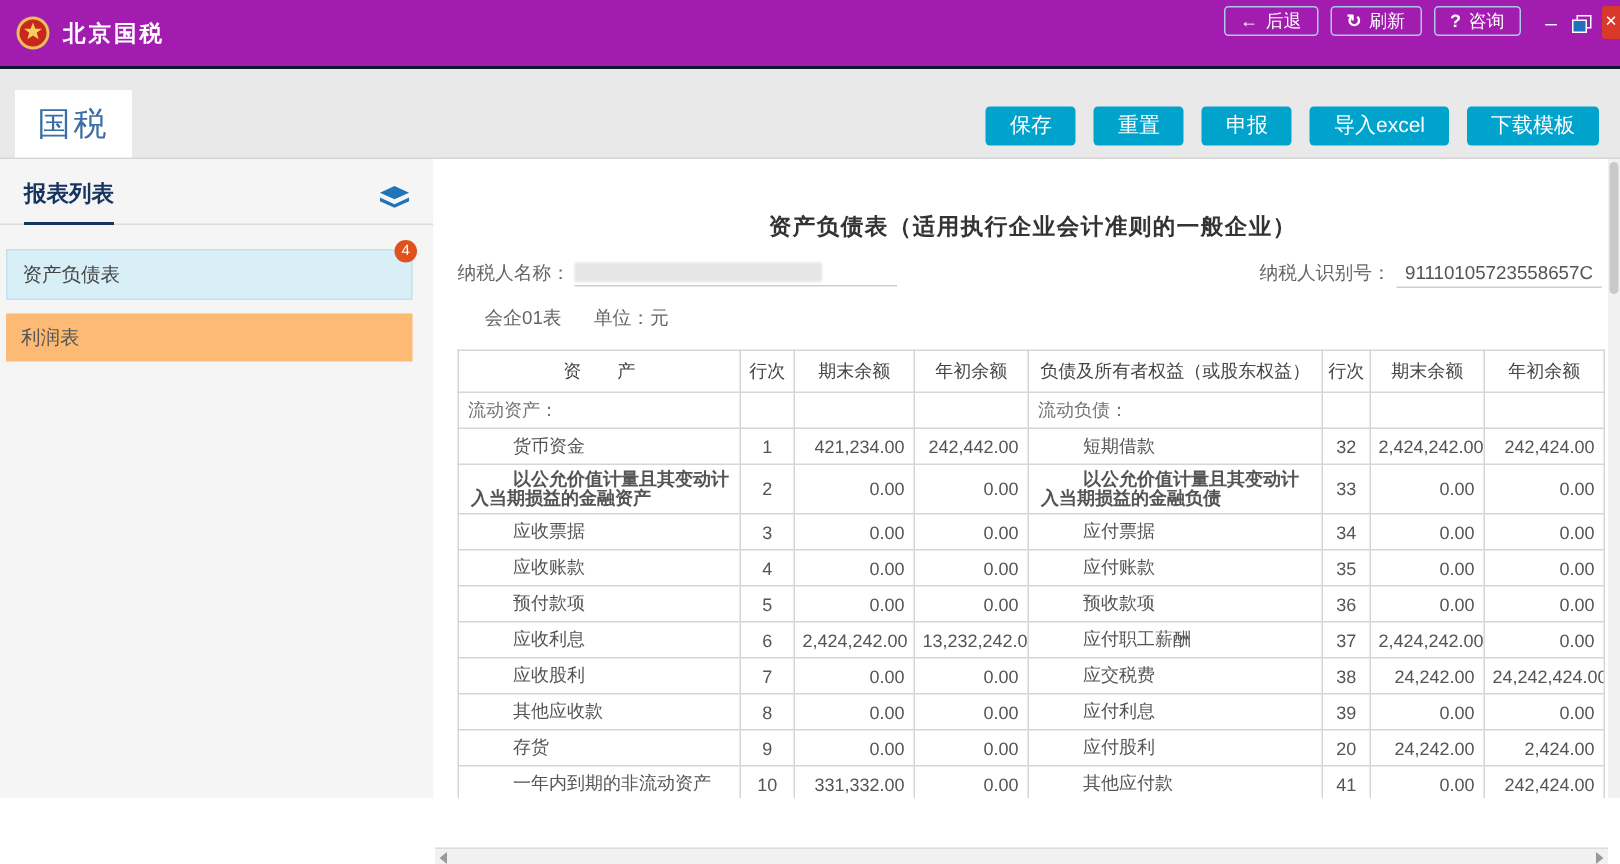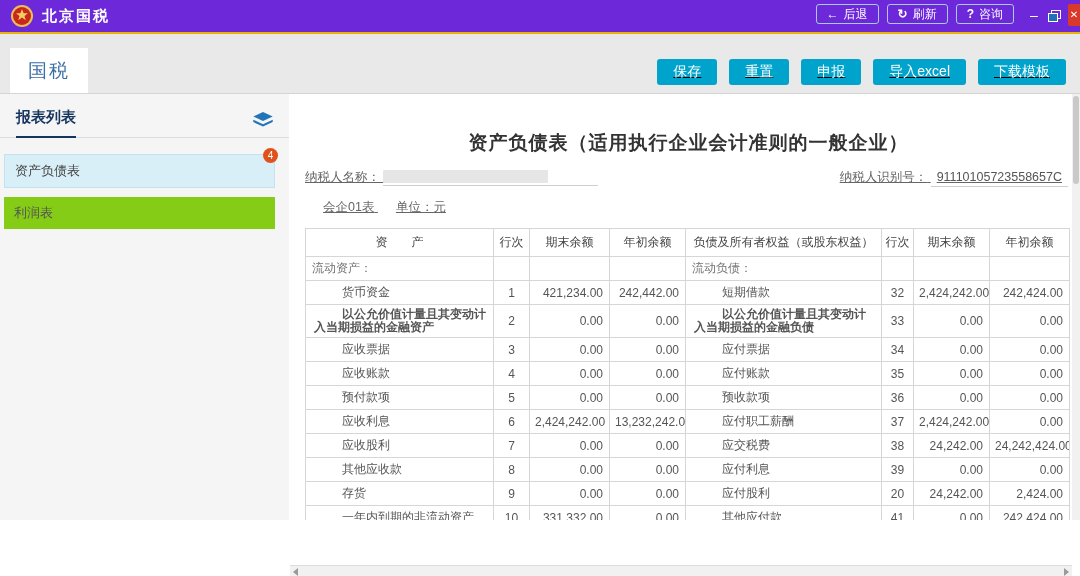--- a/index.html
+++ b/index.html
@@ -1,77 +1,77 @@
 <!DOCTYPE html>
 <html><head>
 <meta charset="utf-8">
 <style>
   * { margin:0; padding:0; box-sizing:border-box; }
   html,body { width:1080px; height:576px; overflow:hidden;
     font-family:"Liberation Sans","DejaVu Sans",sans-serif; background:#fff; }
 
   
-  .top-header { position:relative; height:34px; background:#6d28d9;
-    border-bottom:2px solid #eab308; display:flex; align-items:center; padding:0 10px; }
+  .top-header { position:relative; height:46px; background:#a21caf;
+    border-bottom:2px solid #0f172a; display:flex; align-items:center; padding:0 10px; }
   .emblem { width:24px; height:24px; margin-right:8px; flex:0 0 auto; }
   .app-title { color:#fff; font-size:15px; font-weight:bold; letter-spacing:2px; }
   .nav-group { position:absolute; right:66px; top:4px; display:flex; gap:8px; }
   .nav-btn { display:flex; align-items:center; gap:5px; color:#fff; font-size:12px;
     background:transparent; border:1px solid #a9c9e8; border-radius:3px;
     padding:2px 10px; cursor:pointer; line-height:14px; }
   .nav-btn .ic { font-size:12px; font-weight:bold; }
   .win-controls { position:absolute; right:0; top:0; height:30px; display:flex; align-items:center; }
   .win-min { color:#fff; font-size:14px; width:20px; text-align:center; }
   .win-restore { position:relative; width:12px; height:11px; margin:0 8px 0 4px; }
   .win-restore::before { content:""; position:absolute; left:3px; top:0; width:8px; height:7px;
     border:1px solid #fff; }
   .win-restore::after { content:""; position:absolute; left:0; top:3px; width:8px; height:7px;
     border:1px solid #fff; background:#2170b9; }
   .win-close { width:12px; height:22px; background:#d8392b; border-radius:2px 0 0 2px;
     color:#fff; font-size:10px; text-align:center; line-height:22px; overflow:hidden; }
 
   
   .toolbar { position:relative; height:60px; background:#e9e9e9; border-bottom:1px solid #d5d5d5; }
   .gov-tab { position:absolute; left:10px; top:14px; bottom:0; width:78px; background:#fff;
-    color:#3a6ea5; font-size:19px; display:flex; align-items:center; justify-content:center;
+    color:#3a6ea5; font-size:22px; display:flex; align-items:center; justify-content:center;
     letter-spacing:2px; }
-  .action-group { position:absolute; right:14px; bottom:8px; display:flex; gap:12px;text-decoration:underline; }
+  .action-group { position:absolute; right:14px; bottom:8px; display:flex; gap:12px; }
   .action-btn { background:#00a3cc; color:#fff; border:none; border-radius:3px;
     font-size:14px; padding:4px 16px; cursor:pointer; white-space:nowrap;
     font-family:inherit; }
 
   
   .content { position:relative; display:flex; height:426px; }
 
   .sidebar { width:289px; background:#f5f5f5; border-right:1px solid:#ddd; flex:0 0 auto; }
   .sidebar-header { display:flex; justify-content:space-between; align-items:flex-end;
     padding:14px 16px 0 16px; border-bottom:1px solid #ddd; }
   .sidebar-title { color:#16355e; font-size:15px; font-weight:bold;
     padding-bottom:9px; border-bottom:2px solid #16355e; margin-bottom:-1px; }
   .layers-icon { margin-bottom:8px; }
   .sidebar-list { padding:16px 14px 0 4px; }
   .sidebar-item { position:relative; padding:7px 10px; font-size:13px; color:#555;
-    margin-bottom:9px; cursor:pointer; background:#84cc16; }
+    margin-bottom:9px; cursor:pointer; background:#fdba74; }
   .sidebar-item.active { background:#d9eff8; border:1px solid #c3e2ef; color:#444; }
   .badge { position:absolute; top:-7px; right:-4px; min-width:15px; height:15px;
     background:#e1511c; border-radius:50%; color:#fff; font-size:10px;
     text-align:center; line-height:15px; }
 
   .main { flex:1; position:relative; background:#fff; overflow:hidden; padding:0 8px 0 16px; }
 
-  .report-title { text-align:center; font-size:19px; font-weight:bold; color:#333;
+  .report-title { text-align:center; font-size:15px; font-weight:bold; color:#333;
     margin-top:36px; letter-spacing:1px; }
   .period-row { text-align:center; margin-top:40px; font-size:13px; color:#666; }
   .p-label { margin-right:4px; }
   .p-value { display:inline-block; min-width:112px; text-align:left; color:#555;
     border-bottom:1px solid #c9c9c9; padding:0 4px 3px 6px; margin-right:30px; }
   .p-value:last-child { margin-right:0; }
 
   .info-row { display:flex; justify-content:space-between; align-items:flex-end;
-    font-size:12.5px; color:#666; margin-top:13px; padding-right:4px;text-decoration:underline; }
+    font-size:12.5px; color:#666; margin-top:13px; padding-right:4px; }
   .name-field { display:inline-block; width:215px; border-bottom:1px solid #cfcfcf;
     padding-bottom:2px; vertical-align:bottom; }
   .redacted { display:inline-block; width:165px; height:13px; background:#e6e6e6;
     border-radius:1px; filter:blur(0.6px); vertical-align:middle; }
   .u-value { border-bottom:1px solid #cfcfcf; padding:0 6px 2px 6px; color:#555; }
   .form-meta span { margin-left:18px; }
 
   
   table.balance { border-collapse:collapse; table-layout:fixed; width:764px;
     margin-top:12px; font-size:12px; color:#555; background:#fff; }

